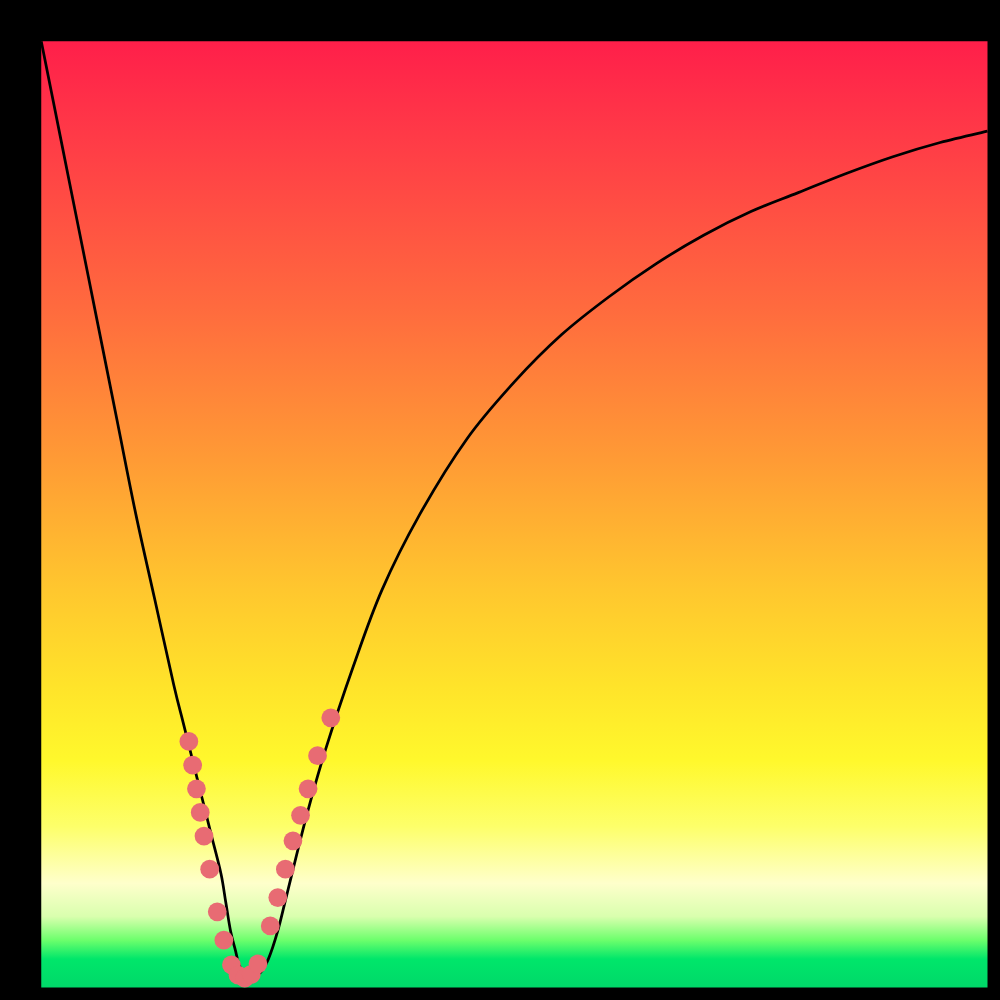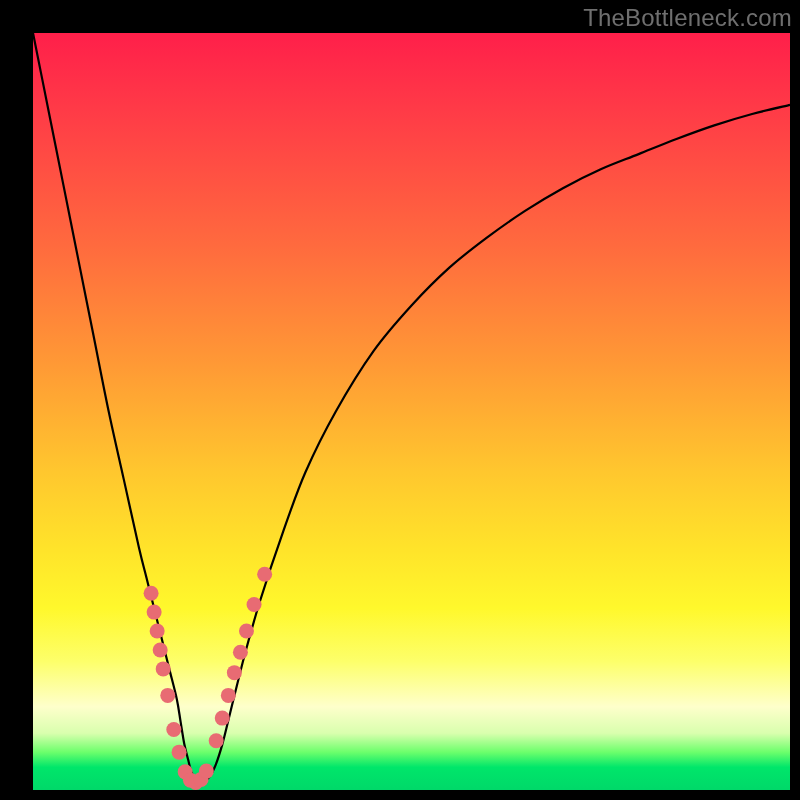--- a/index.html
+++ b/index.html
@@ -89,14 +89,13 @@
           <circle cx="195.31" cy="662.38" r="7.5" fill="#e86b73"></circle>
           <circle cx="201.36" cy="639.66" r="7.5" fill="#e86b73"></circle>
           <circle cx="207.42" cy="619.23" r="7.5" fill="#e86b73"></circle>
           <circle cx="213.47" cy="598.03" r="7.5" fill="#e86b73"></circle>
           <circle cx="221.04" cy="571.53" r="7.5" fill="#e86b73"></circle>
           <circle cx="231.64" cy="541.25" r="7.5" fill="#e86b73"></circle>
         </g>
     </svg>
   </div>
 
-  <div class="watermark">TheBottleneck.com</div>
 </div>
 
 </body></html>

